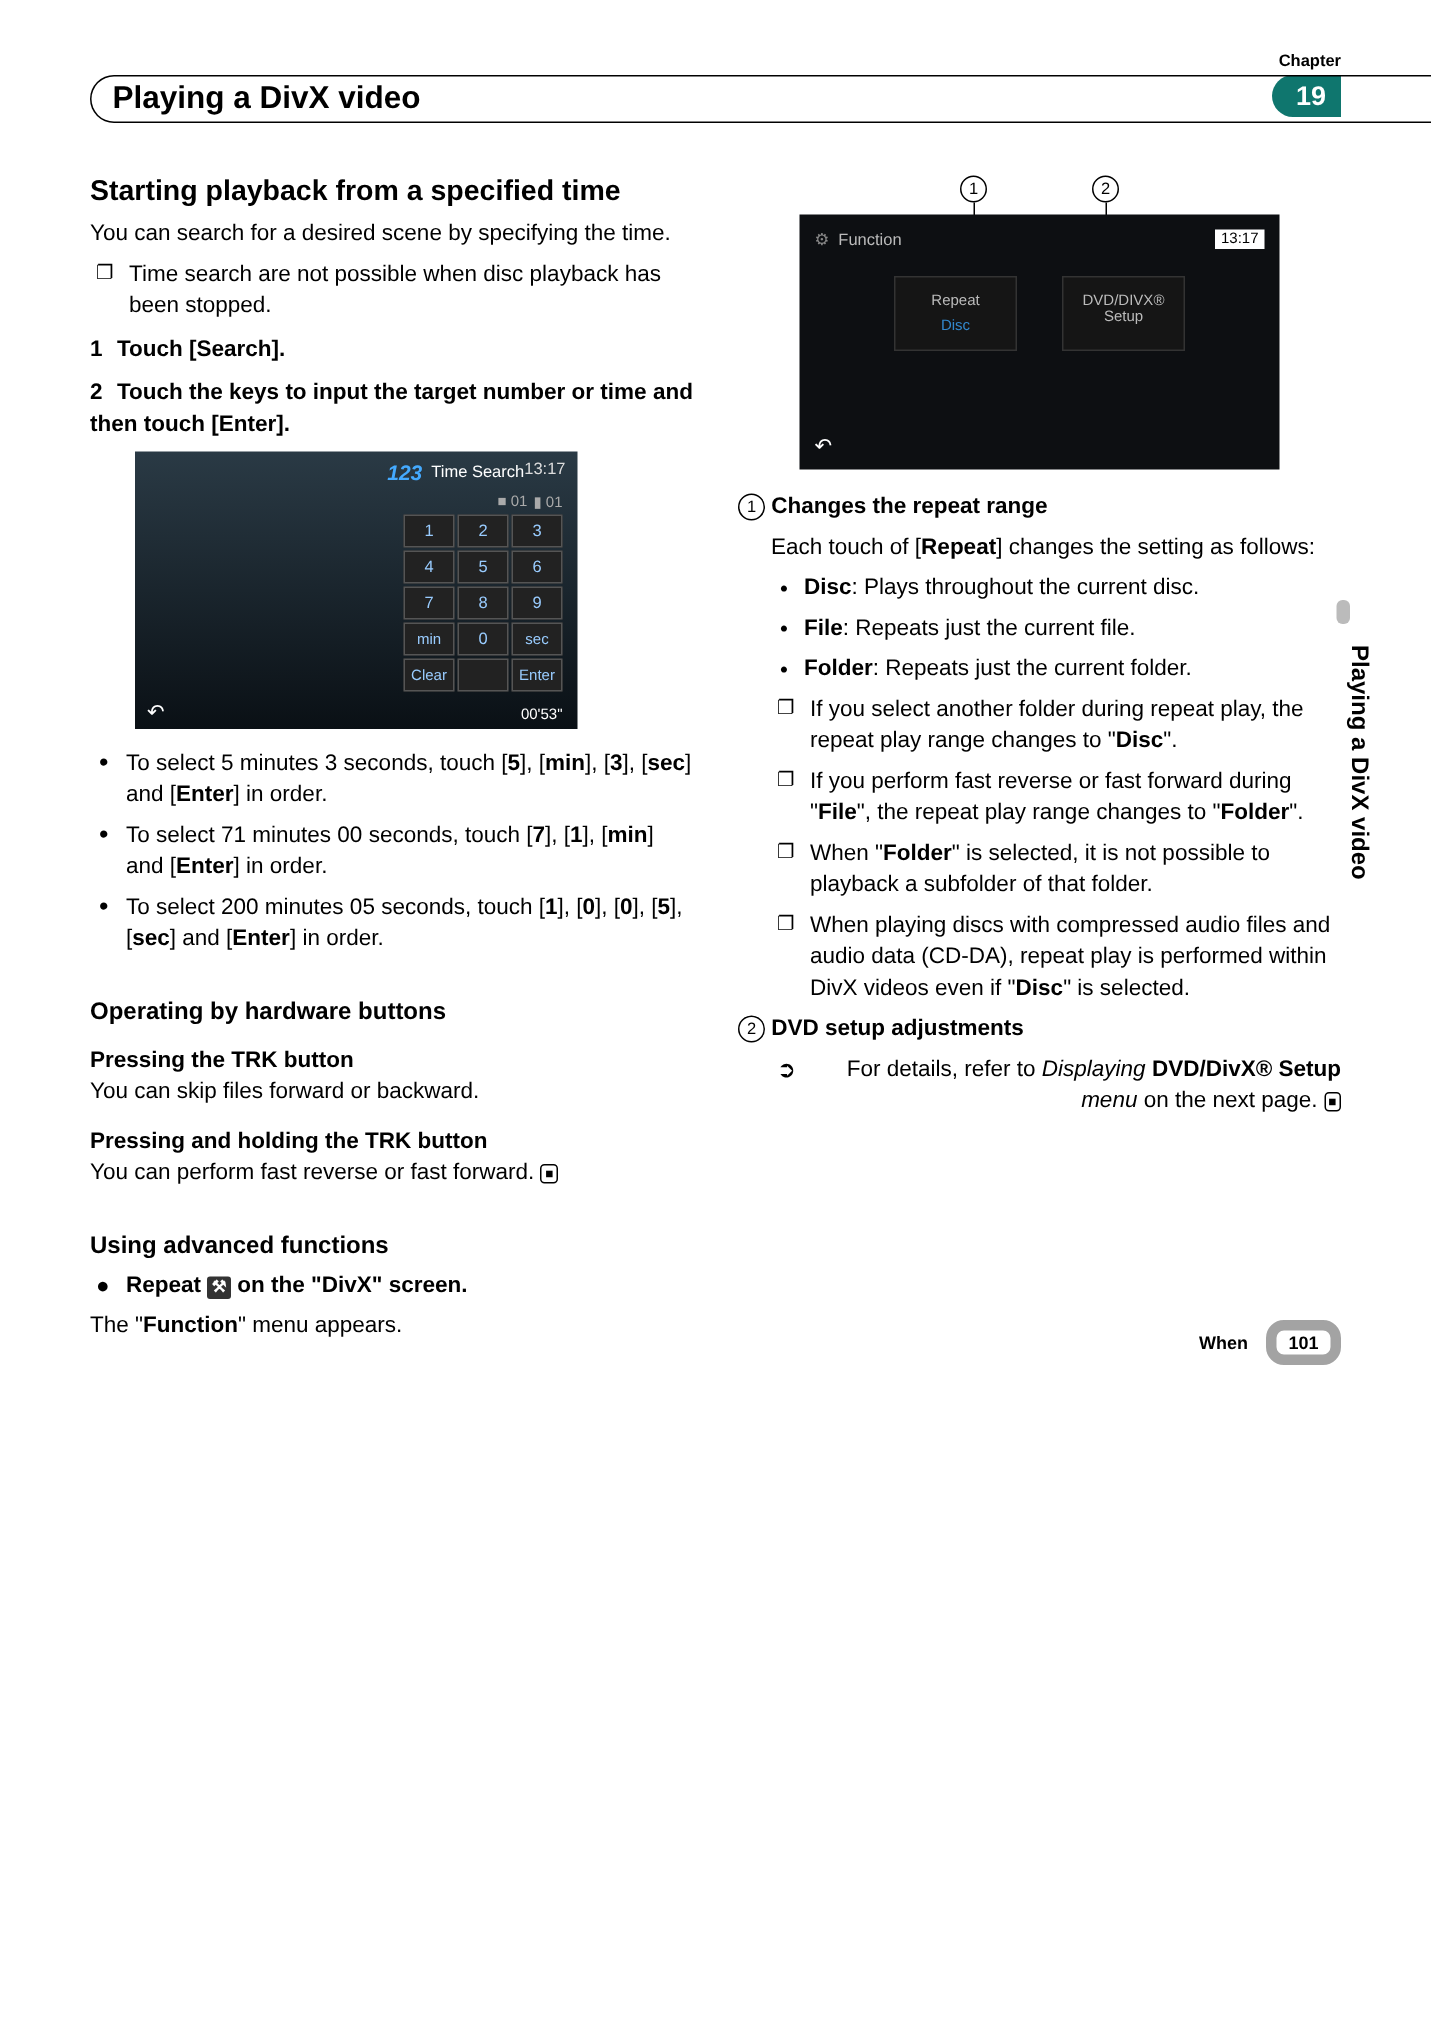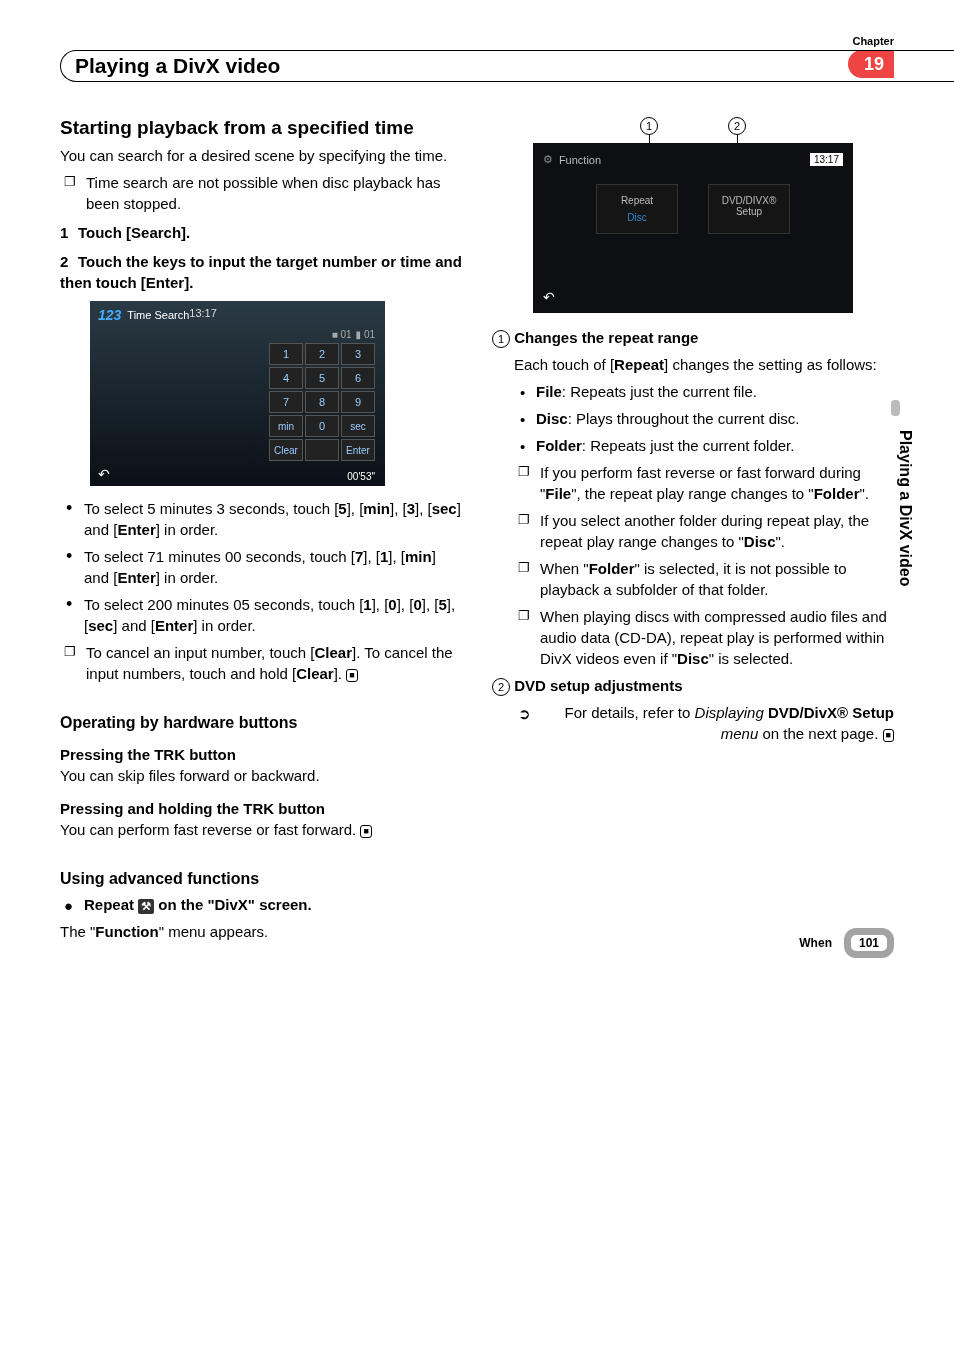--- a/index.html
+++ b/index.html
@@ -19,21 +19,21 @@
     position: absolute;
     top: 35px;
     right: 60px;
     font-size: 11px;
     font-weight: bold;
   }
   .chapter-num-box {
     position: absolute;
     top: 50px;
     right: 60px;
-    background: #ef4444;
+    background: #0f766e;
     color: #fff;
     font-weight: bold;
     font-size: 18px;
     border-radius: 14px 0 0 14px;
     padding: 4px 10px 4px 16px;
     height: 20px;
     line-height: 20px;
   }
   .title-bar {
     border: 1.5px solid #000;
@@ -99,21 +99,21 @@
   .circle-num { display:inline-block; border:1px solid #000; border-radius:50%; width:16px; height:16px; font-size:11px; line-height:16px; text-align:center; vertical-align:middle; }
   .end-icon { display:inline-block; border:1px solid #000; border-radius:3px; font-size:9px; padding:1px 2px; vertical-align:middle; line-height:1; }
   .func-icon { display:inline-block; background:#333; color:#fff; font-size:11px; padding:0 3px; border-radius:2px; }
 
   
   .shot1 {
     width: 295px; height:185px; background:#111; margin: 8px 0 12px 30px;
     color:#ddd; font-size:10px; position:relative;
     background: linear-gradient(#2a3a45,#0a1015);
   }
-  .shot1 .topbar { display:flex; justify-content:flex-start; padding:6px 8px; font-size:11px; }
+  .shot1 .topbar { display:flex; justify-content:flex-end; padding:6px 8px; font-size:11px; }
   .shot1 .topbar .ts { color:#fff; }
   .shot1 .keypad { position:absolute; right:8px; top:40px; }
   .shot1 .keypad table { border-collapse:separate; border-spacing:2px; }
   .shot1 .keypad td { width:30px; height:18px; background:#222; border:1px solid #555; color:#9cf; text-align:center; font-size:11px; }
   .shot1 .keypad td.wide { font-size:10px; }
   .shot1 .back { position:absolute; bottom:4px; left:8px; color:#fff; font-size:14px; }
   .shot1 .elapsed { position:absolute; bottom:4px; right:10px; color:#fff; font-size:10px; }
   .shot1 .subinfo { position:absolute; top:28px; right:10px; color:#aaa; font-size:10px; display:flex; gap:4px; }
 
   
@@ -214,25 +214,20 @@
         <li>
           <span>To select 5 minutes 3 seconds, touch [</span><b>5</b><span>], [</span><b>min</b><span>], [</span><b>3</b><span>], [</span><b>sec</b><span>] and [</span><b>Enter</b><span>] in order.</span>
         </li>
         <li>
           <span>To select 71 minutes 00 seconds, touch [</span><b>7</b><span>], [</span><b>1</b><span>], [</span><b>min</b><span>] and [</span><b>Enter</b><span>] in order.</span>
         </li>
         <li>
           <span>To select 200 minutes 05 seconds, touch [</span><b>1</b><span>], [</span><b>0</b><span>], [</span><b>0</b><span>], [</span><b>5</b><span>], [</span><b>sec</b><span>] and [</span><b>Enter</b><span>] in order.</span>
         </li>
       </ul>
-      <ul class="sq-list para-ind">
-        <li>
-          <span>To cancel an input number, touch [</span><b>Clear</b><span>]. To cancel the input numbers, touch and hold [</span><b>Clear</b><span>].</span> <span class="end-icon">■</span>
-        </li>
-      </ul>
 
       <h3>Operating by hardware buttons</h3>
       <h4><span>Pressing the </span><span>TRK</span><span> button</span></h4>
       <p>You can skip files forward or backward.</p>
       <h4><span>Pressing and holding the </span><span>TRK</span><span> button</span></h4>
       <p><span>You can perform fast reverse or fast forward.</span> <span class="end-icon">■</span></p>
 
       <h3>Using advanced functions</h3>
       <p class="lead-bullet">
         <b><span>Repeat </span><span class="func-icon">⚒</span><span> on the "DivX" screen.</span></b>
@@ -278,27 +273,27 @@
 
       <div style="margin-top:14px">
         <p>
           <span class="circle-num">1</span>
           <b>Changes the repeat range</b>
         </p>
         <p style="padding-left:22px">
           <span>Each touch of [</span><b>Repeat</b><span>] changes the setting as follows:</span>
         </p>
         <ul class="dot-list" style="padding-left:22px">
+          <li><b>Disc</b><span>: Plays throughout the current disc.</span></li>
           <li><b>File</b><span>: Repeats just the current file.</span></li>
-          <li><b>Disc</b><span>: Plays throughout the current disc.</span></li>
           <li><b>Folder</b><span>: Repeats just the current folder.</span></li>
         </ul>
         <ul class="sq-list" style="padding-left:22px">
+          <li><span>If you select another folder during repeat play, the repeat play range changes to "</span><b>Disc</b><span>".</span></li>
           <li><span>If you perform fast reverse or fast forward during "</span><b>File</b><span>", the repeat play range changes to "</span><b>Folder</b><span>".</span></li>
-          <li><span>If you select another folder during repeat play, the repeat play range changes to "</span><b>Disc</b><span>".</span></li>
           <li><span>When "</span><b>Folder</b><span>" is selected, it is not possible to playback a subfolder of that folder.</span></li>
           <li><span>When playing discs with compressed audio files and audio data (CD-DA), repeat play is performed within DivX videos even if "</span><b>Disc</b><span>" is selected.</span></li>
         </ul>
 
         <p>
           <span class="circle-num">2</span>
           <b>DVD setup adjustments</b>
         </p>
         <ul class="arrow-list" style="padding-left:22px">
           <li>

